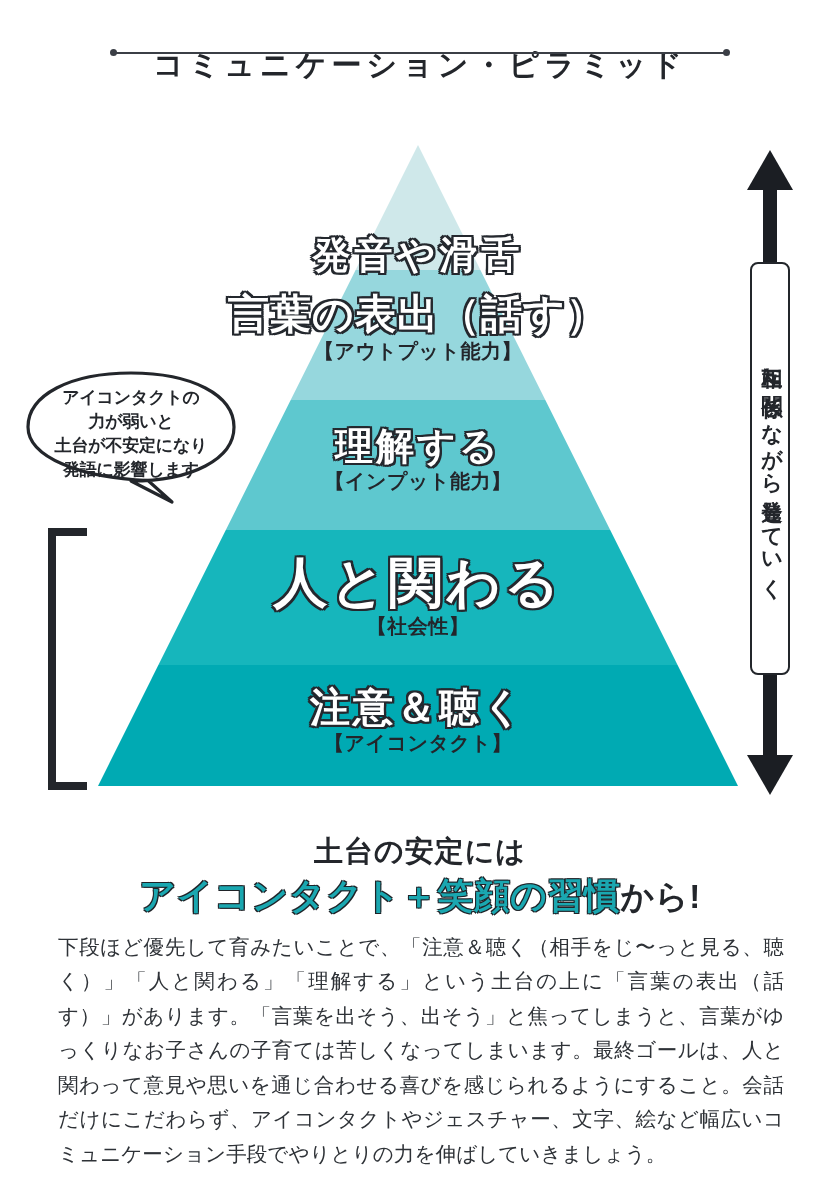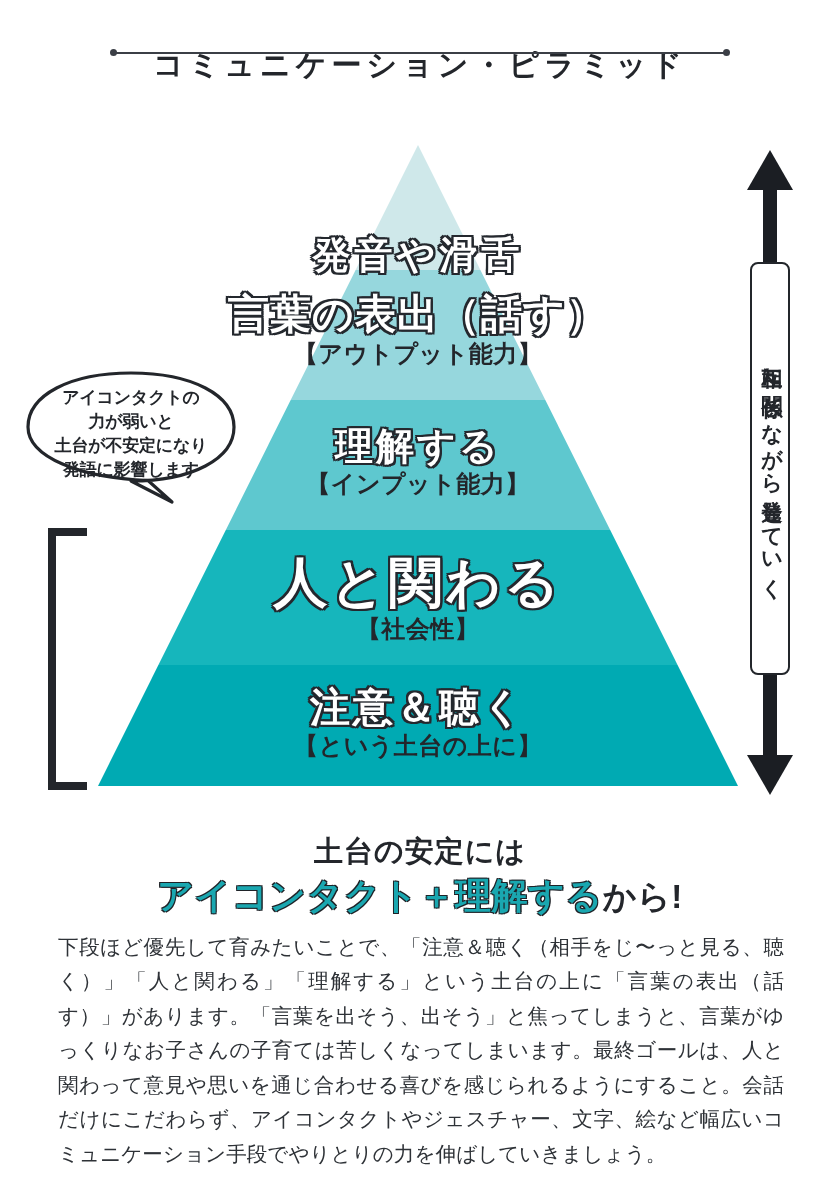--- a/index.html
+++ b/index.html
@@ -93,21 +93,21 @@
     letter-spacing: 1px;
     -webkit-text-stroke: 0px;
     text-shadow:
       -2.2px -2.2px 0 #24282e, 2.2px -2.2px 0 #24282e,
       -2.2px  2.2px 0 #24282e, 2.2px  2.2px 0 #24282e,
       -2.2px 0 0 #24282e, 2.2px 0 0 #24282e,
        0 -2.2px 0 #24282e, 0 2.2px 0 #24282e;
   }
   .tier-sub {
     font-weight: 700;
-    font-size: 24px;
+    font-size: 20px;
     color: #23262b;
     letter-spacing: 0.5px;
     margin-top: 5px;
   }
 
   
   #tier-1-text { top: 46px; }
   #tier-1-text .tier-main { font-size: 38px; letter-spacing: 4px; margin-top: 44px; }
   
   #tier-2-text { top: 148px; }
@@ -276,21 +276,21 @@
       <div class="tier-sub">【インプット能力】</div>
     </div>
 
     <div class="tier-text" id="tier-4-text">
       <div class="tier-main">人と関わる</div>
       <div class="tier-sub">【社会性】</div>
     </div>
 
     <div class="tier-text" id="tier-5-text">
       <div class="tier-main">注意＆聴く</div>
-      <div class="tier-sub">【という土台の上に】</div>
+      <div class="tier-sub">【アイコンタクト】</div>
     </div>
   </div>
 </div>
 
 <div id="speech-bubble">
   <svg width="222" height="135" viewBox="0 0 222 135">
     <path d="M111,3
              C 172,3 214,25 214,57
              C 214,89 172,111 111,111
              L 152,132
@@ -314,16 +314,16 @@
   <rect x="21" y="28" width="14" height="589" fill="#1b1e23"></rect>
   <polygon points="28,0 51,40 5,40" fill="#1b1e23"></polygon>
   <polygon points="28,645 51,605 5,605" fill="#1b1e23"></polygon>
 </svg>
 <div id="arrow-label-box">
   <div id="arrow-label-text">相互に関係しながら発達していく</div>
 </div>
 
 <div id="headline-block">
   <div id="headline-line1">土台の安定には</div>
-  <div id="headline-line2"><span id="headline-accent">アイコンタクト＋理解する</span><span>から!</span></div>
+  <div id="headline-line2"><span id="headline-accent">アイコンタクト＋笑顔の習慣</span><span>から!</span></div>
 </div>
 
 <div id="body-paragraph">下段ほど優先して育みたいことで、「注意＆聴く（相手をじ〜っと見る、聴く）」「人と関わる」「理解する」という土台の上に「言葉の表出（話す）」があります。「言葉を出そう、出そう」と焦ってしまうと、言葉がゆっくりなお子さんの子育ては苦しくなってしまいます。最終ゴールは、人と関わって意見や思いを通じ合わせる喜びを感じられるようにすること。会話だけにこだわらず、アイコンタクトやジェスチャー、文字、絵など幅広いコミュニケーション手段でやりとりの力を伸ばしていきましょう。</div>
 
 </body></html>

